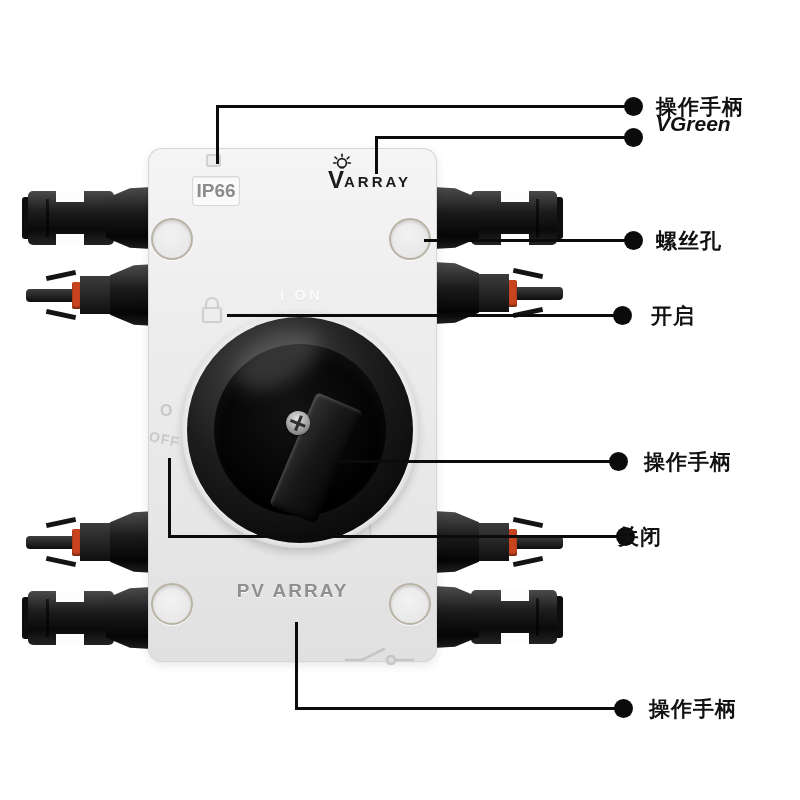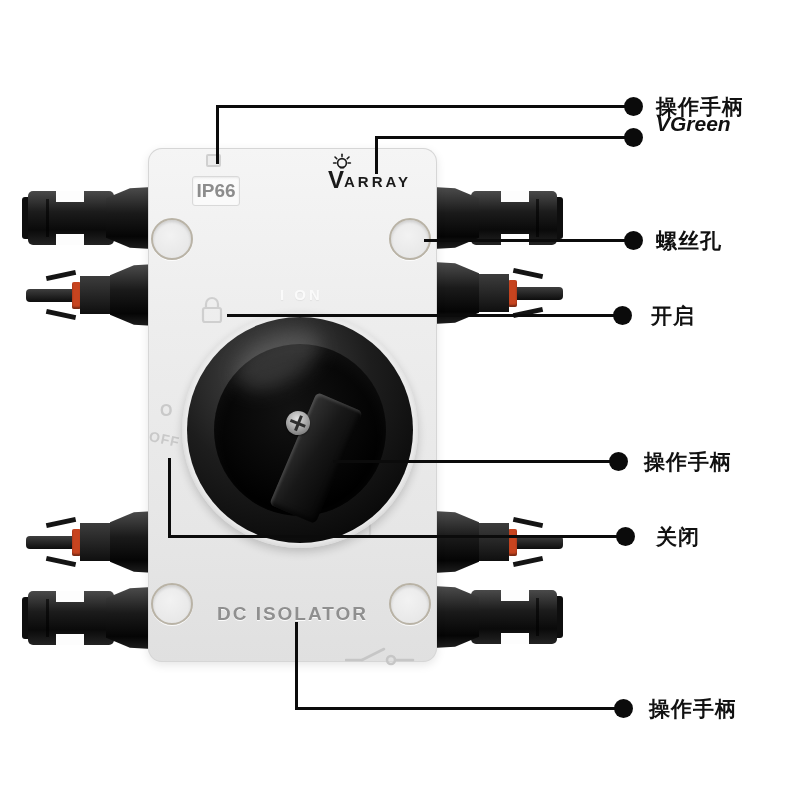--- a/index.html
+++ b/index.html
@@ -208,21 +208,21 @@
     <div class="bezel"></div>
     <div class="knob-outer"></div>
     <div class="knob-inner"></div>
     <div class="knob-glint"></div>
     <div class="handle"></div>
     <div class="screw-center">
       <i class="h"></i>
       <i class="vv"></i>
     </div>
 
-    <div class="panel-text" style="top:455px;">DC ISOLATOR</div>
+    <div class="panel-text" style="top:432px;">PV ARRAY</div>
 
     <svg style="position:absolute; left:197px; top:496px;" width="70" height="28" viewBox="0 0 70 28">
       <g stroke="#c6c6c6" stroke-width="2.6" fill="none" stroke-linecap="round">
         <line x1="1" y1="16" x2="17" y2="16"></line>
         <line x1="17" y1="16" x2="39" y2="5"></line>
         <circle cx="46" cy="16" r="4"></circle>
         <line x1="51" y1="16" x2="68" y2="16"></line>
       </g>
     </svg>
   </div>
@@ -245,20 +245,20 @@
   <div class="c-dot" style="left:613px; top:306px;"></div>
   <div class="c-label" style="left:651px; top:302px;">开启</div>
 
   <div class="c-line" style="left:333px; top:460px; width:277px; height:3px;"></div>
   <div class="c-dot" style="left:609px; top:452px;"></div>
   <div class="c-label" style="left:644px; top:448px;text-align:center;">操作手柄</div>
 
   <div class="c-line" style="left:168px; top:458px; width:3px; height:80px;"></div>
   <div class="c-line" style="left:168px; top:535px; width:449px; height:3px;"></div>
   <div class="c-dot" style="left:616px; top:527px;"></div>
-  <div class="c-label" style="left:656px; top:523px;">关闭</div>
+  <div class="c-label" style="left:618px; top:523px;">关闭</div>
 
   <div class="c-line" style="left:295px; top:622px; width:3px; height:88px;"></div>
   <div class="c-line" style="left:295px; top:707px; width:320px; height:3px;"></div>
   <div class="c-dot" style="left:614px; top:699px;"></div>
   <div class="c-label" style="left:649px; top:695px;">操作手柄</div>
 
 </div>
 
 </body></html>

